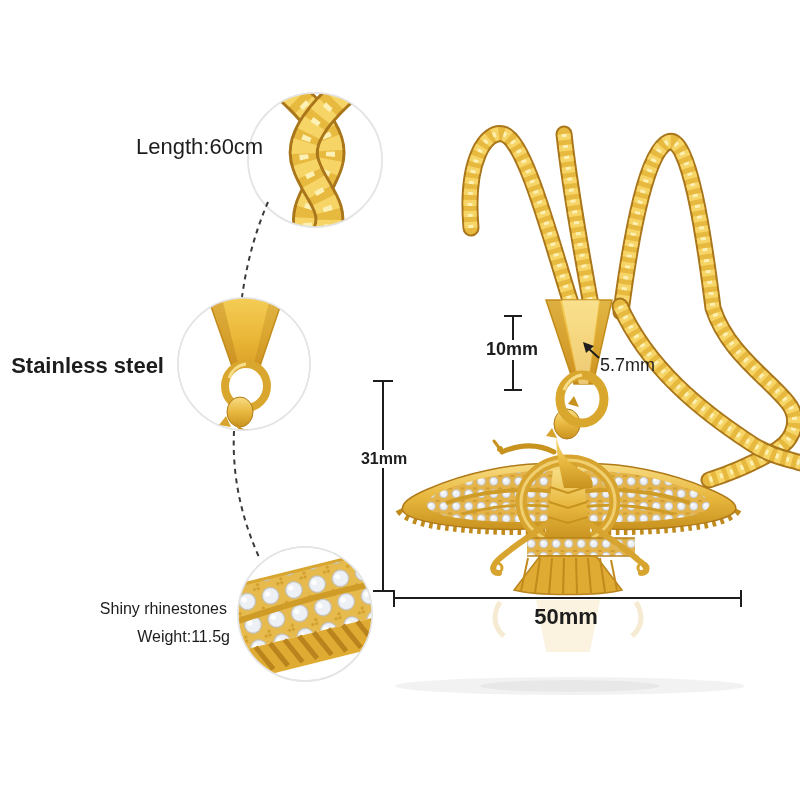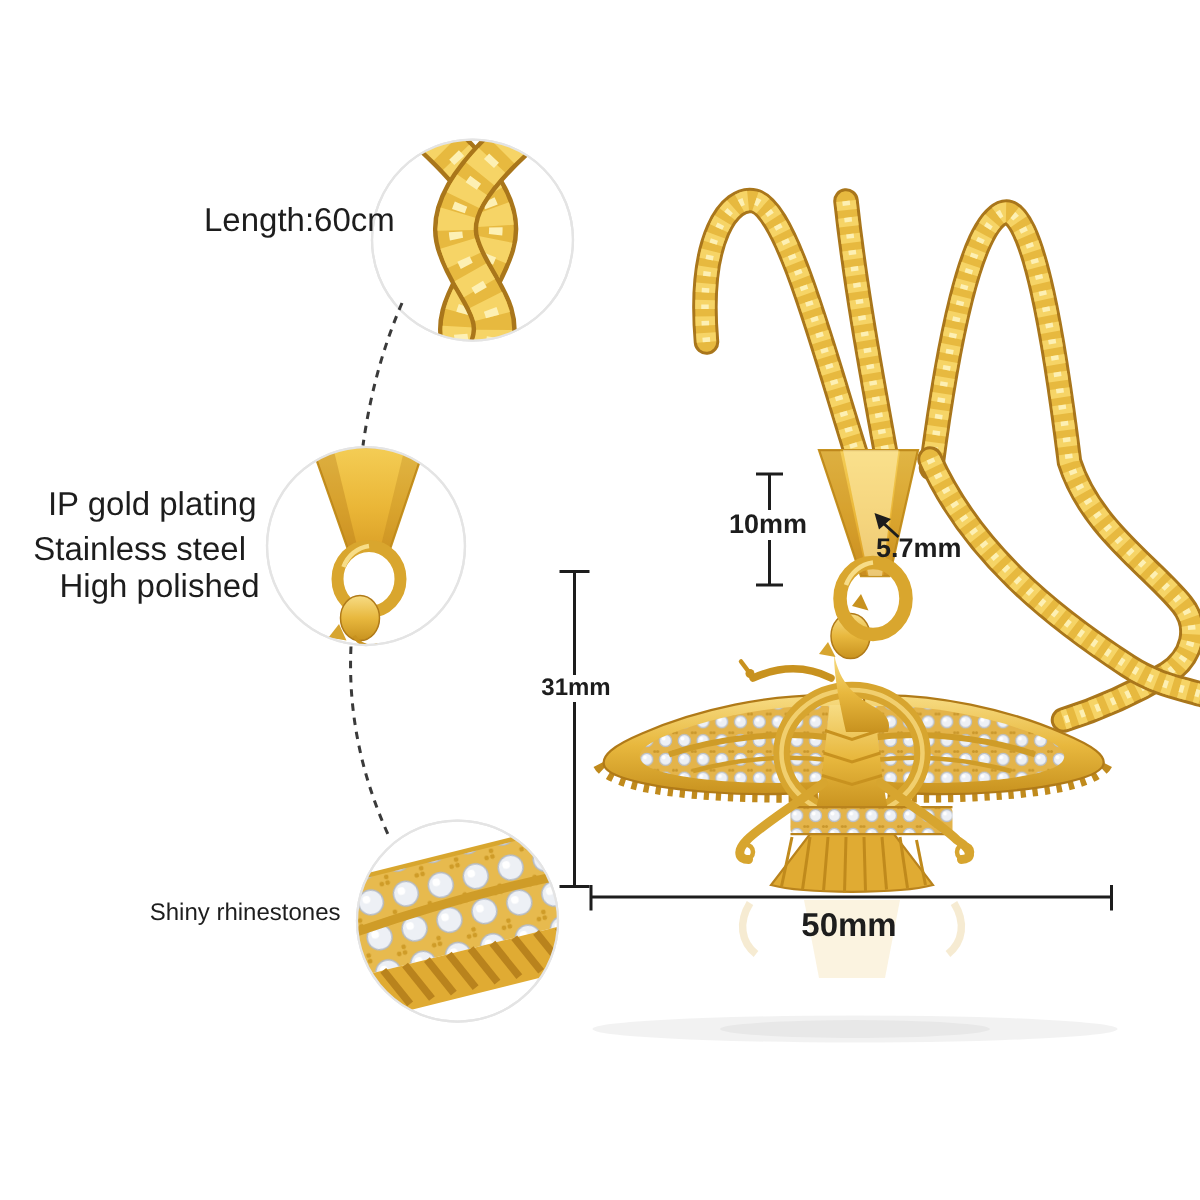--- a/index.html
+++ b/index.html
@@ -239,23 +239,22 @@
     <g>
       <line class="dim" x1="394" y1="598" x2="741" y2="598"></line>
       <line class="dim" x1="394" y1="590" x2="394" y2="607"></line>
       <line class="dim" x1="741" y1="590" x2="741" y2="607"></line>
     </g>
   </g>
 </svg>
 
   <div class="lbl f22" style="left:136px;top:135px;">Length:60cm</div>
 
-  <div class="lbl f22 r" style="right:629px;top:324px;">IP gold plating</div>
-  <div class="lbl f22 r" style="right:636px;top:354px;">Stainless steel</div>
-  <div class="lbl f22 r" style="right:627px;top:379px;">High polished</div>
+  <div class="lbl f22 r" style="right:636px;top:354px;font-weight:bold;">Stainless steel</div>
 
   <div class="lbl f21 r" style="right:573px;top:600px;">Shiny rhinestones</div>
+  <div class="lbl f21 r" style="right:570px;top:628px;">Weight:11.5g</div>
 
   <div class="lbl f18 onln" style="left:512px;top:340px;">10mm</div>
-  <div class="lbl f18" style="left:584px;top:356px;font-weight:bold;">5.7mm</div>
+  <div class="lbl f18" style="left:600px;top:356px;">5.7mm</div>
   <div class="lbl f24 onln" style="left:384px;top:450px;">31mm</div>
   <div class="lbl f22 ctr" style="left:566px;top:605px;">50mm</div>
 </div>
 
 </body></html>

